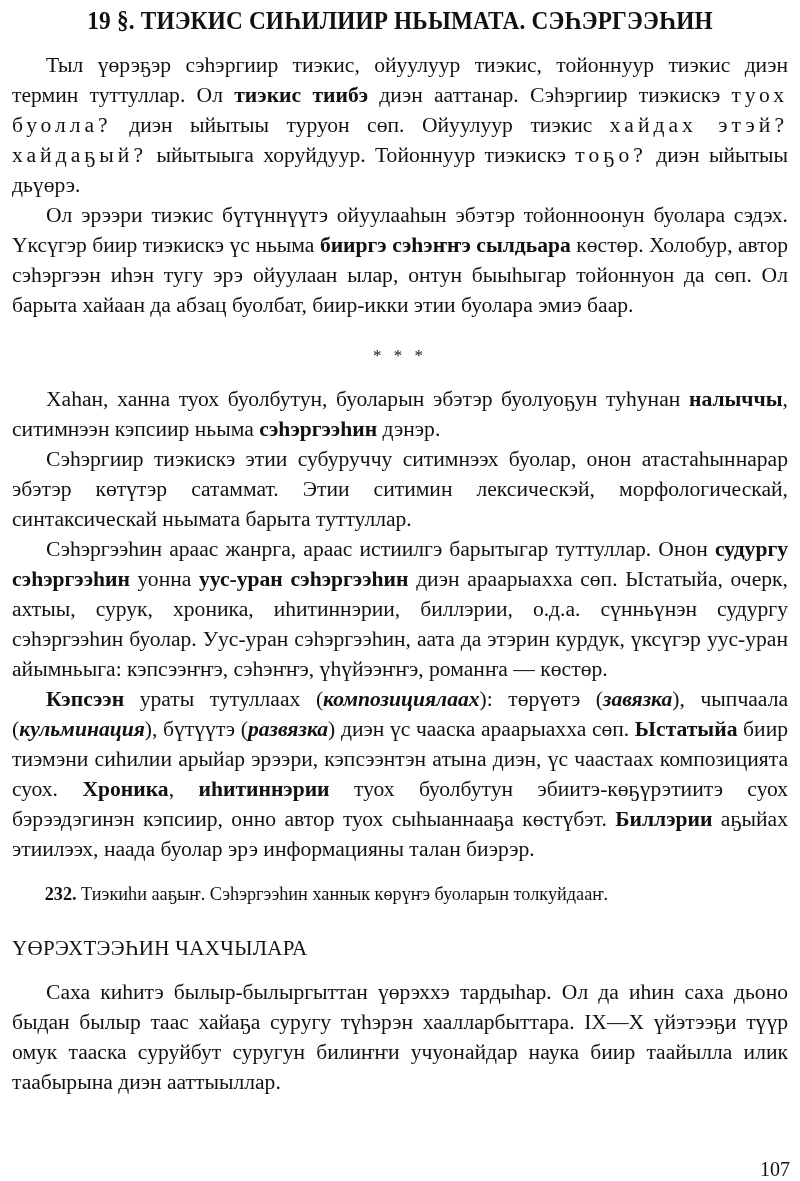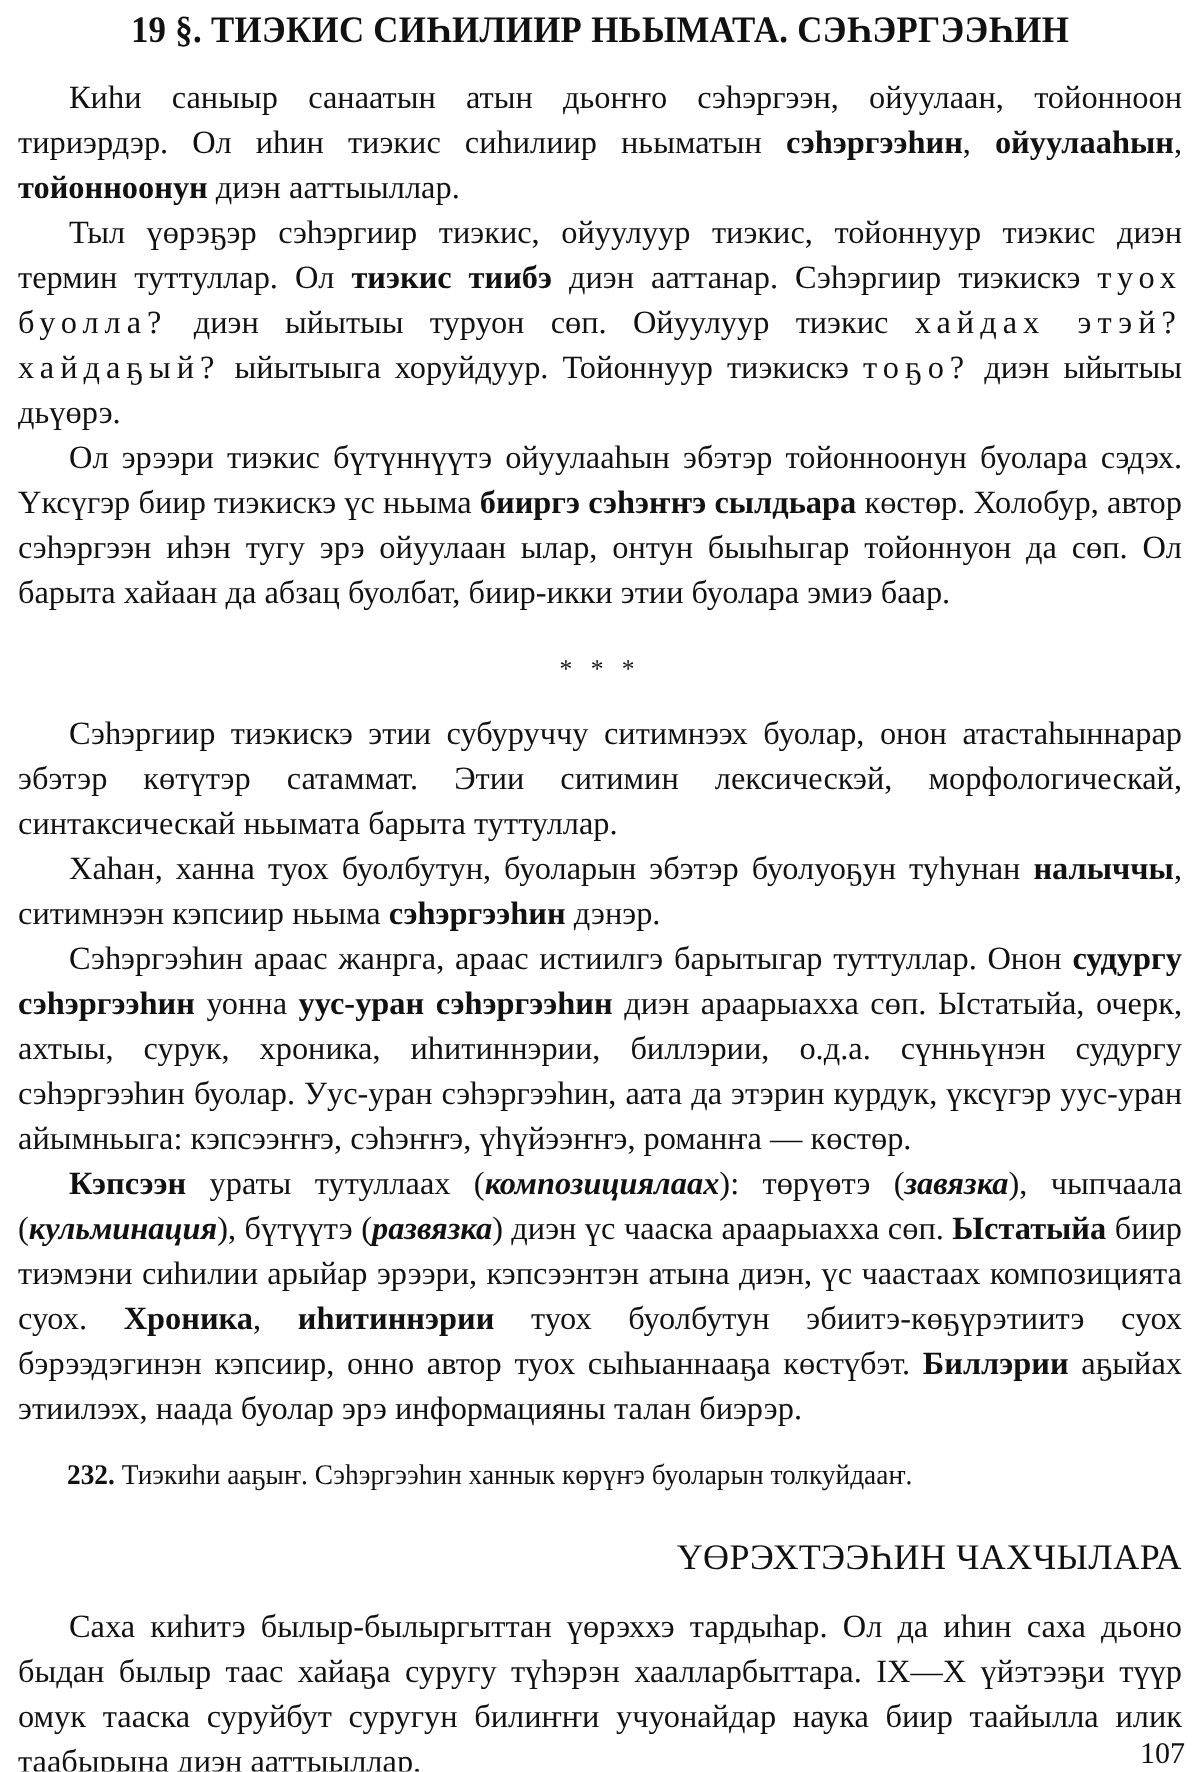--- a/index.html
+++ b/index.html
@@ -17,43 +17,42 @@
   p.para {
     margin: 0; font-size: 21.6px; line-height: 30px; text-align: justify;
     text-indent: 34px; text-align-last: left;
   }
   .spaced { letter-spacing: 4px; }
   .stars { text-align: center; font-size: 17px; margin: 26px 0 18px 0; letter-spacing: 4px; }
   .exercise {
     margin: 16px 0 0 0; font-size: 19px; line-height: 28px; text-indent: 34px;
     transform: scaleX(0.96); transform-origin: left;
   }
-  .subtitle { text-align: right; font-size: 24px; margin: 28px 0 16px 0; letter-spacing: 0.3px; }
+  .subtitle { text-align: left; font-size: 21px; margin: 28px 0 16px 0; letter-spacing: 0.3px; }
   .page-number { position: absolute; right: 10px; top: 1158px; font-size: 20px; }
   b { font-weight: bold; }
   i { font-style: italic; font-weight: bold; }
 </style>
 </head>
 <body>
 
 <div class="page">
 
   <div class="title">19 §. ТИЭКИС СИҺИЛИИР НЬЫМАТА. СЭҺЭРГЭЭҺИН</div>
 
-  <p class="para"><span>Киһи саныыр санаатын атын дьоҥҥо сэһэргээн, ойуулаан, тойонноон тириэрдэр. Ол иһин тиэкис сиһилиир ньыматын </span><b>сэһэргээһин</b><span>, </span><b>ойуулааһын</b><span>, </span><b>тойонноонун</b><span> диэн ааттыыллар.</span></p>
 
   <p class="para"><span>Тыл үөрэҕэр сэһэргиир тиэкис, ойуулуур тиэкис, тойоннуур тиэкис диэн термин туттуллар. Ол </span><b>тиэкис тиибэ</b><span> диэн ааттанар. Сэһэргиир тиэкискэ </span><span class="spaced">туох буолла?</span><span> диэн ыйытыы туруон сөп. Ойуулуур тиэкис </span><span class="spaced">хайдах этэй? хайдаҕый?</span><span> ыйытыыга хоруйдуур. Тойоннуур тиэкискэ </span><span class="spaced">тоҕо?</span><span> диэн ыйытыы дьүөрэ.</span></p>
 
   <p class="para"><span>Ол эрээри тиэкис бүтүннүүтэ ойуулааһын эбэтэр тойонноонун буолара сэдэх. Үксүгэр биир тиэкискэ үс ньыма </span><b>бииргэ сэһэҥҥэ сылдьара</b><span> көстөр. Холобур, автор сэһэргээн иһэн тугу эрэ ойуулаан ылар, онтун быыһыгар тойоннуон да сөп. Ол барыта хайаан да абзац буолбат, биир-икки этии буолара эмиэ баар.</span></p>
 
   <div class="stars">* * *</div>
 
+  <p class="para"><span>Хаһан, ханна туох буолбутун, буоларын эбэтэр буолуоҕун туһунан </span><b>налыччы</b><span>, ситимнээн кэпсиир ньыма </span><b>сэһэргээһин</b><span> дэнэр.</span></p>
+
   <p class="para"><span>Сэһэргиир тиэкискэ этии субуруччу ситимнээх буолар, онон атастаһыннарар эбэтэр көтүтэр сатаммат. Этии ситимин лексическэй, морфологическай, синтаксическай ньымата барыта туттуллар.</span></p>
-
-  <p class="para"><span>Хаһан, ханна туох буолбутун, буоларын эбэтэр буолуоҕун туһунан </span><b>налыччы</b><span>, ситимнээн кэпсиир ньыма </span><b>сэһэргээһин</b><span> дэнэр.</span></p>
 
   <p class="para"><span>Сэһэргээһин араас жанрга, араас истиилгэ барытыгар туттуллар. Онон </span><b>судургу сэһэргээһин</b><span> уонна </span><b>уус-уран сэһэргээһин</b><span> диэн араарыахха сөп. Ыстатыйа, очерк, ахтыы, сурук, хроника, иһитиннэрии, биллэрии, о.д.а. сүнньүнэн судургу сэһэргээһин буолар. Уус-уран сэһэргээһин, аата да этэрин курдук, үксүгэр уус-уран айымньыга: кэпсээҥҥэ, сэһэҥҥэ, үһүйээҥҥэ, романҥа — көстөр.</span></p>
 
   <p class="para"><b>Кэпсээн</b><span> ураты тутуллаах (</span><i>композициялаах</i><span>): төрүөтэ (</span><i>завязка</i><span>), чыпчаала (</span><i>кульминация</i><span>), бүтүүтэ (</span><i>развязка</i><span>) диэн үс чааска араарыахха сөп. </span><b>Ыстатыйа</b><span> биир тиэмэни сиһилии арыйар эрээри, кэпсээнтэн атына диэн, үс чаастаах композицията суох. </span><b>Хроника</b><span>, </span><b>иһитиннэрии</b><span> туох буолбутун эбиитэ-көҕүрэтиитэ суох бэрээдэгинэн кэпсиир, онно автор туох сыһыаннааҕа көстүбэт. </span><b>Биллэрии</b><span> аҕыйах этиилээх, наада буолар эрэ информацияны талан биэрэр.</span></p>
 
   <p class="exercise"><b>232.</b><span> Тиэкиһи ааҕыҥ. Сэһэргээһин ханнык көрүҥэ буоларын толкуйдааҥ.</span></p>
 
   <div class="subtitle">ҮӨРЭХТЭЭҺИН ЧАХЧЫЛАРА</div>
 
   <p class="para"><span>Саха киһитэ былыр-былыргыттан үөрэххэ тардыһар. Ол да иһин саха дьоно быдан былыр таас хайаҕа суругу түһэрэн хаалларбыттара. IX—X үйэтээҕи түүр омук тааска суруйбут суругун билиҥҥи учуонайдар наука биир таайылла илик таабырына диэн ааттыыллар.</span></p>

